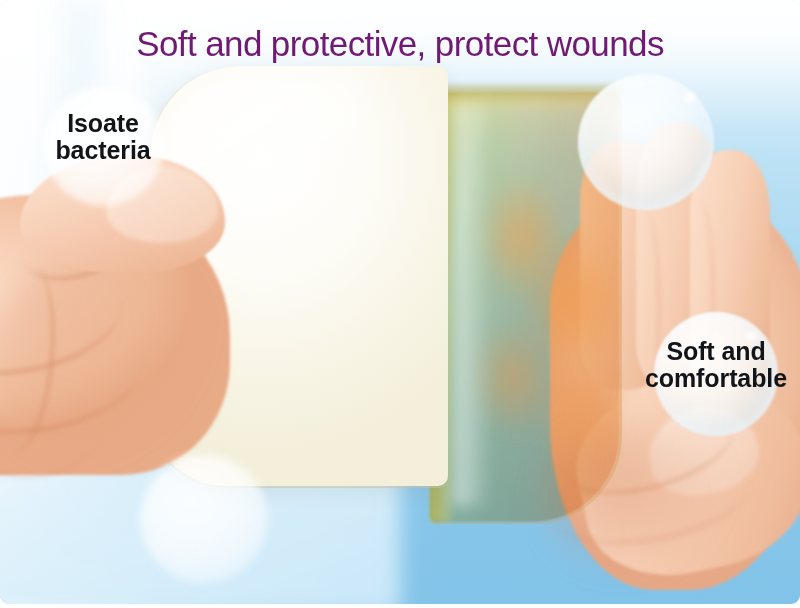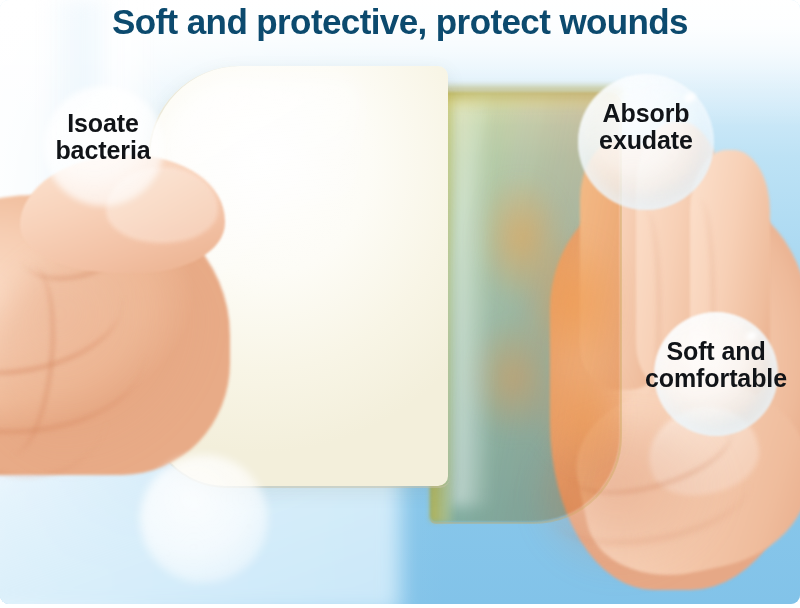--- a/index.html
+++ b/index.html
@@ -330,25 +330,25 @@
        rgba(255,255,255,.70) 48%,
        rgba(255,255,255,.44) 74%,
        rgba(255,255,255,.14) 90%,
        rgba(255,255,255,0) 100%);
     filter:blur(4px);
   }
   #lbl-skin{left:58px;top:492px;font-size:27px;}
 
   
   #headline{
-    position:absolute;left:0;top:2px;width:800px;
+    position:absolute;left:0;top:24px;width:800px;
     text-align:center;
     font-size:35px;
-    font-weight:700;
-    color:#0c4a6e;
+    font-weight:400;
+    color:#701a75;
     letter-spacing:-.6px;
     line-height:1.12;
   }
 </style>
 </head>
 <body>
 
 <div id="stage">
   <div id="photo">
 
@@ -402,22 +402,20 @@
     <div class="bubble" id="bub-isolate">
       <div class="glow"></div>
     </div>
     <div class="bubble-label" id="lbl-isolate">Isoate
 bacteria</div>
 
     <div class="bubble" id="bub-absorb">
       <div class="glow"></div>
       <div class="spec"></div>
     </div>
-    <div class="bubble-label" id="lbl-absorb">Absorb
-exudate</div>
 
     <div class="bubble" id="bub-soft">
       <div class="glow"></div>
       <div class="spec"></div>
     </div>
     <div class="bubble-label" id="lbl-soft">Soft and
 comfortable</div>
 
     <div id="headline">Soft and protective, protect wounds</div>
 

